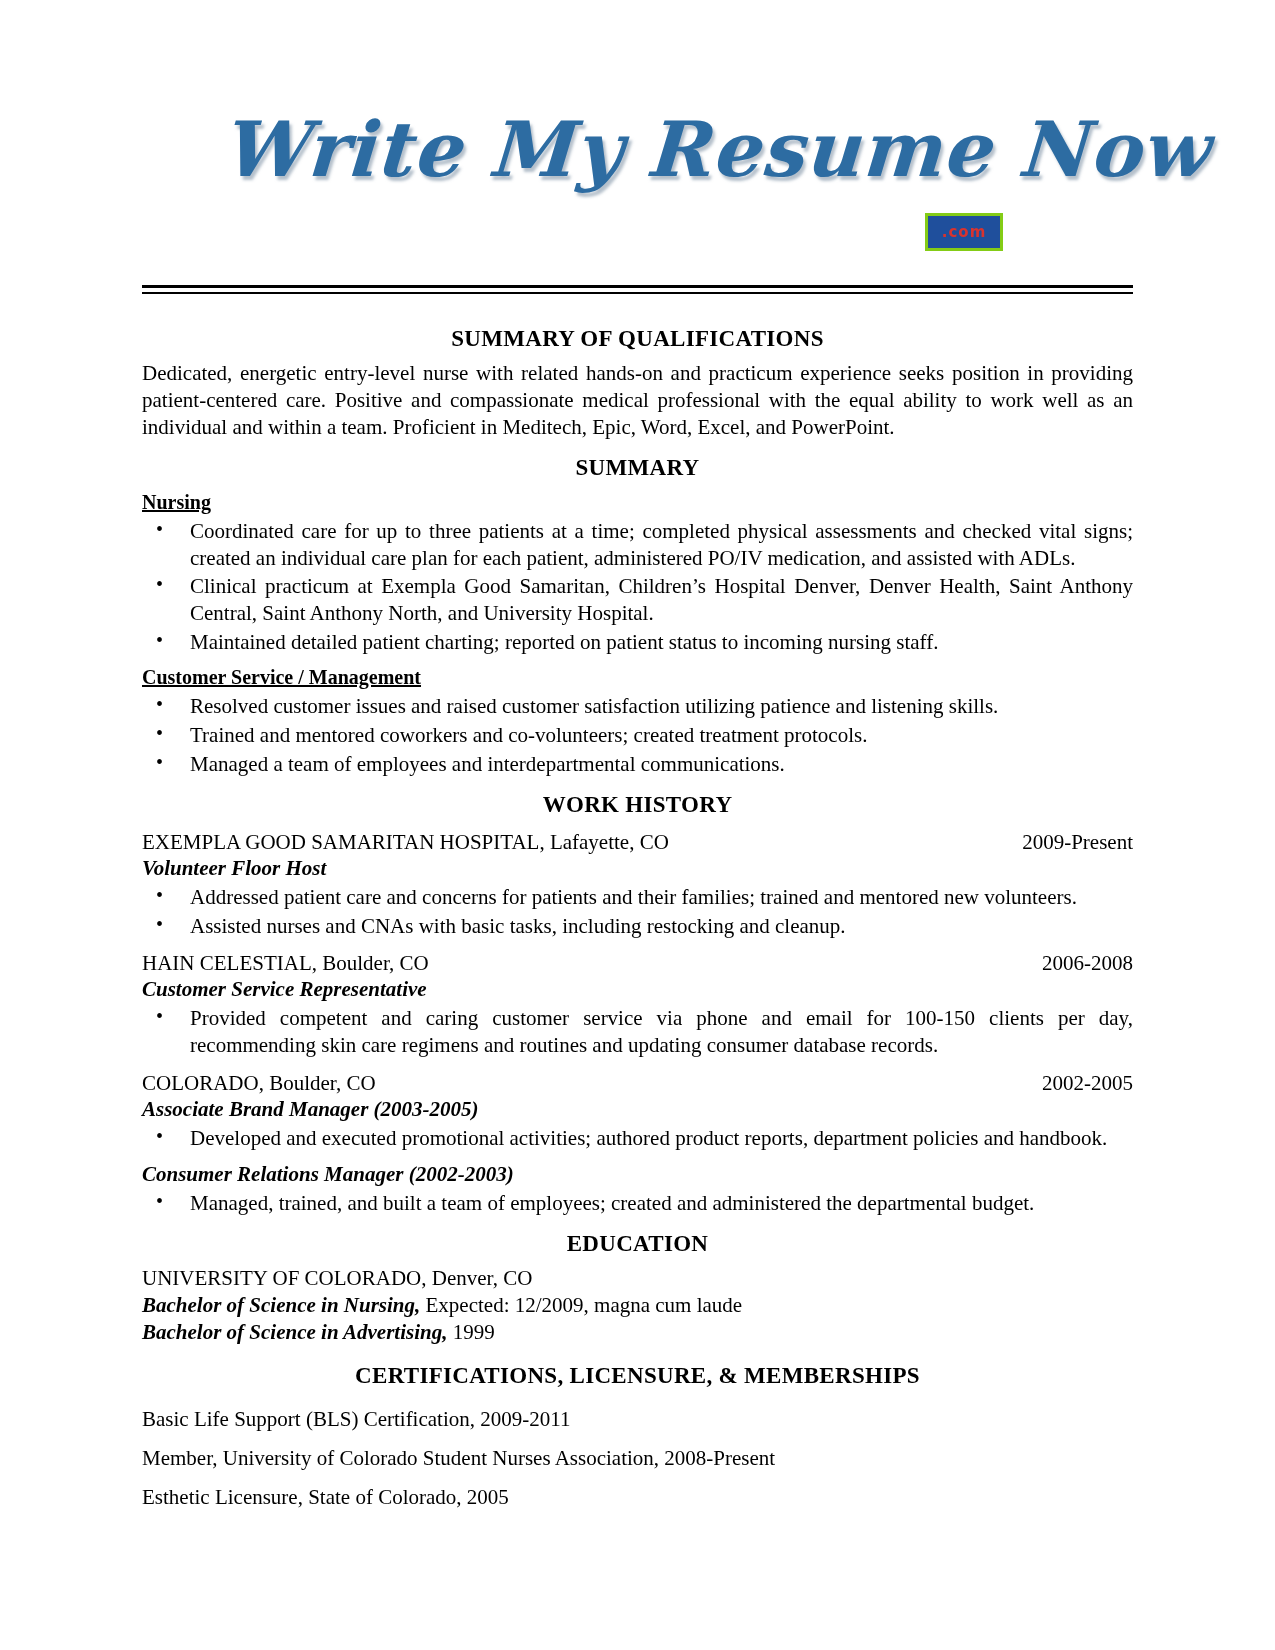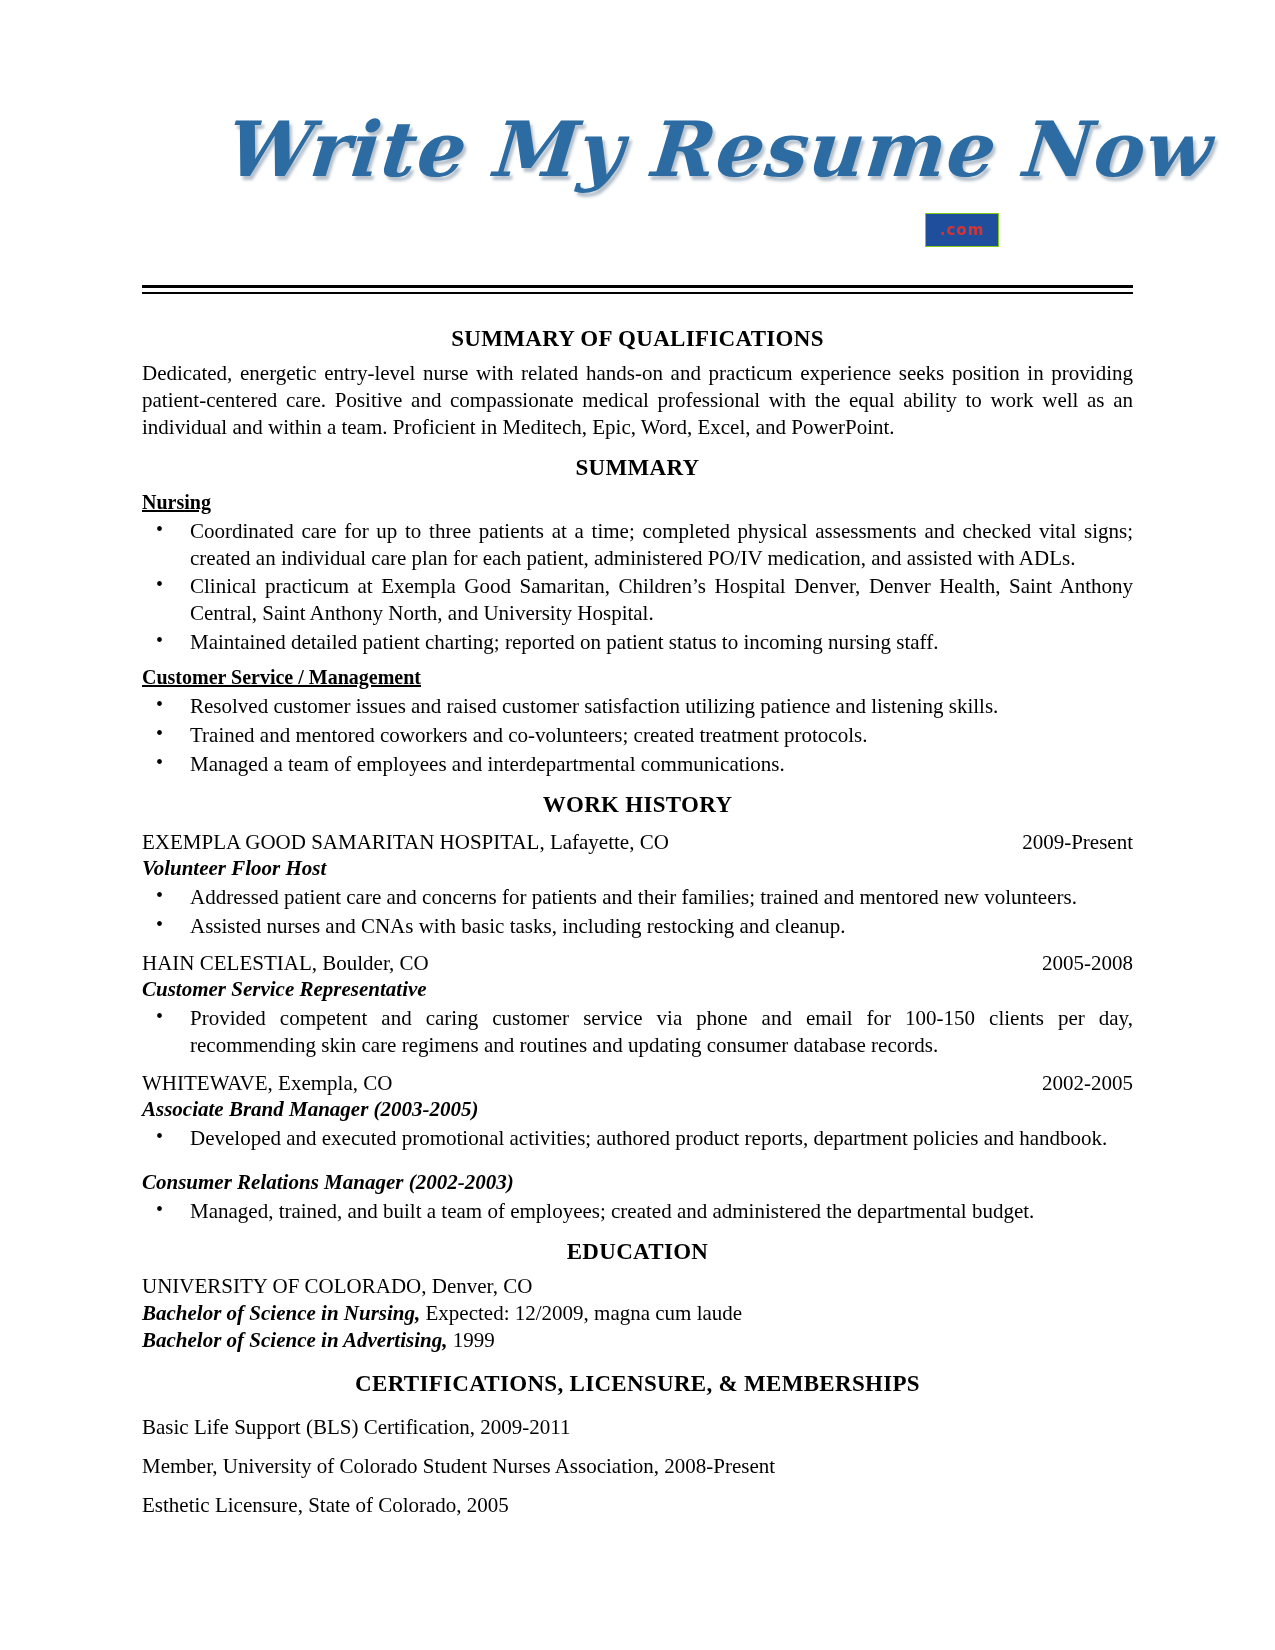--- a/index.html
+++ b/index.html
@@ -43,21 +43,21 @@
     white-space: nowrap;
     transform: skewX(-6deg);
   }
   .logo-badge {
     position: absolute;
     left: 925px;
     top: 118px;
     width: 72px;
     height: 32px;
     background: #1f4f9c;
-    border: 1px solid #84cc16;
+    border: 3px solid #84cc16;
   }
   .logo-badge span {
     display: block;
     text-align: center;
     color: #d8332f;
     font-family: "DejaVu Sans", sans-serif;
     font-weight: bold;
     font-size: 15px;
     line-height: 32px;
     letter-spacing: 1px;
@@ -130,21 +130,21 @@
     font-size: 21px;
   }
   .job-emp { white-space: nowrap; }
   .job-dates { white-space: nowrap; }
   .job-title {
     font-size: 21px;
     font-weight: bold;
     font-style: italic;
     margin: 1px 0 3px 0;
   }
-  .job-title.sub { margin-top: 18px; }
+  .job-title.sub { margin-top: 10px; }
 
   .edu-line { font-size: 21px; line-height: 1.3; }
   .edu-degree { font-size: 21px; line-height: 1.3; }
   .edu-degree b { font-style: italic; }
 
   .cert-line {
     font-size: 21px;
     margin: 14px 0 0 0;
   }
   .cert-line.first { margin-top: 18px; }
@@ -194,31 +194,31 @@
       <div class="job-title">Volunteer Floor Host</div>
       <ul class="bullets">
         <li>Addressed patient care and concerns for patients and their families; trained and mentored new volunteers.</li>
         <li>Assisted nurses and CNAs with basic tasks, including restocking and cleanup.</li>
       </ul>
     </div>
 
     <div class="job">
       <div class="job-line">
         <span class="job-emp">HAIN CELESTIAL, Boulder, CO</span>
-        <span class="job-dates">2005-2008</span>
+        <span class="job-dates">2006-2008</span>
       </div>
       <div class="job-title">Customer Service Representative</div>
       <ul class="bullets">
         <li>Provided competent and caring customer service via phone and email for 100-150 clients per day, recommending skin care regimens and routines and updating consumer database records.</li>
       </ul>
     </div>
 
     <div class="job">
       <div class="job-line">
-        <span class="job-emp">WHITEWAVE, Exempla, CO</span>
+        <span class="job-emp">COLORADO, Boulder, CO</span>
         <span class="job-dates">2002-2005</span>
       </div>
       <div class="job-title">Associate Brand Manager (2003-2005)</div>
       <ul class="bullets">
         <li>Developed and executed promotional activities; authored product reports, department policies and handbook.</li>
       </ul>
       <div class="job-title sub">Consumer Relations Manager (2002-2003)</div>
       <ul class="bullets">
         <li>Managed, trained, and built a team of employees; created and administered the departmental budget.</li>
       </ul>

